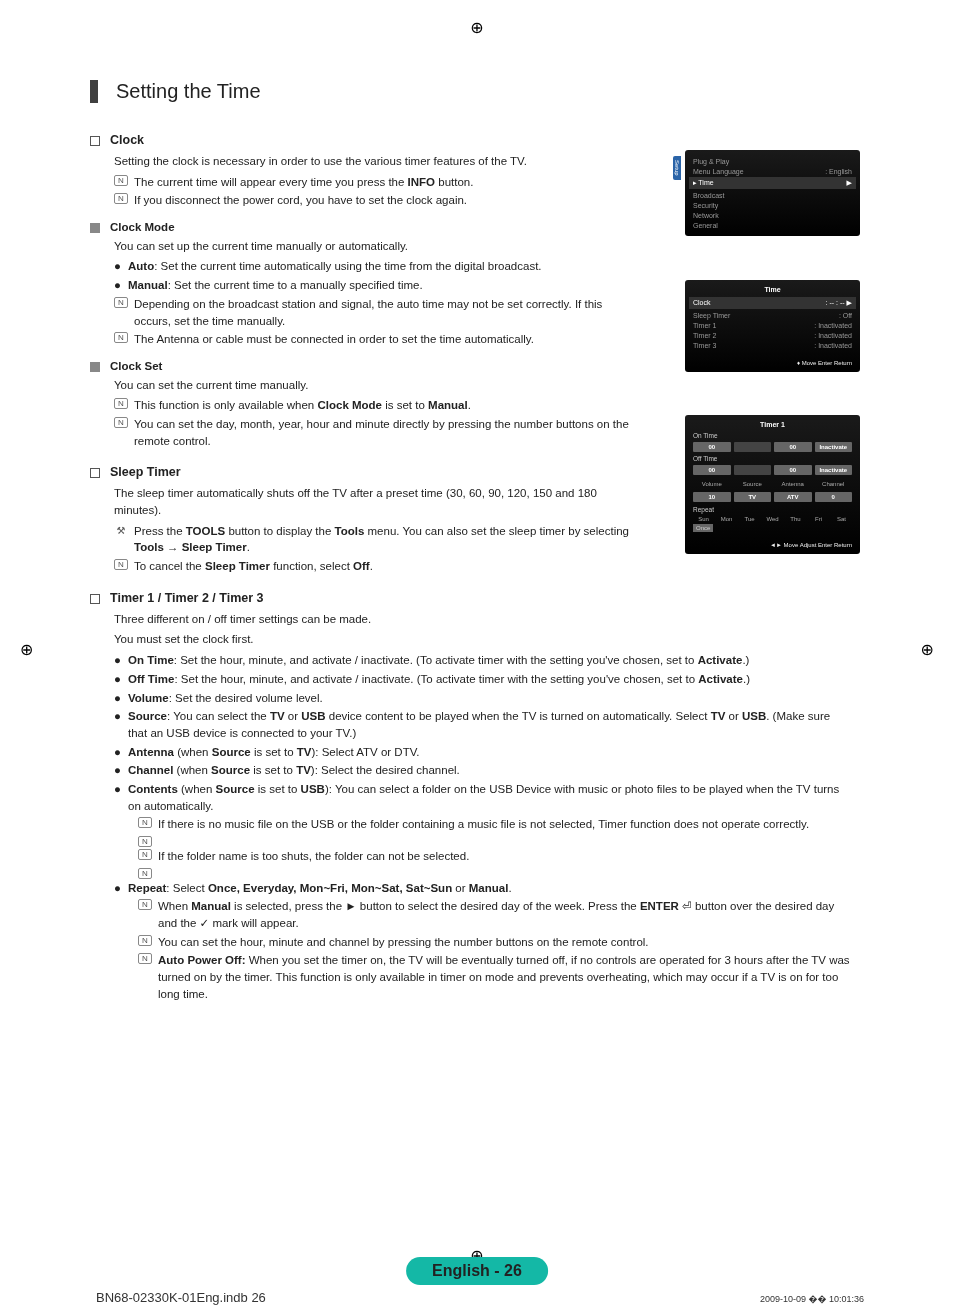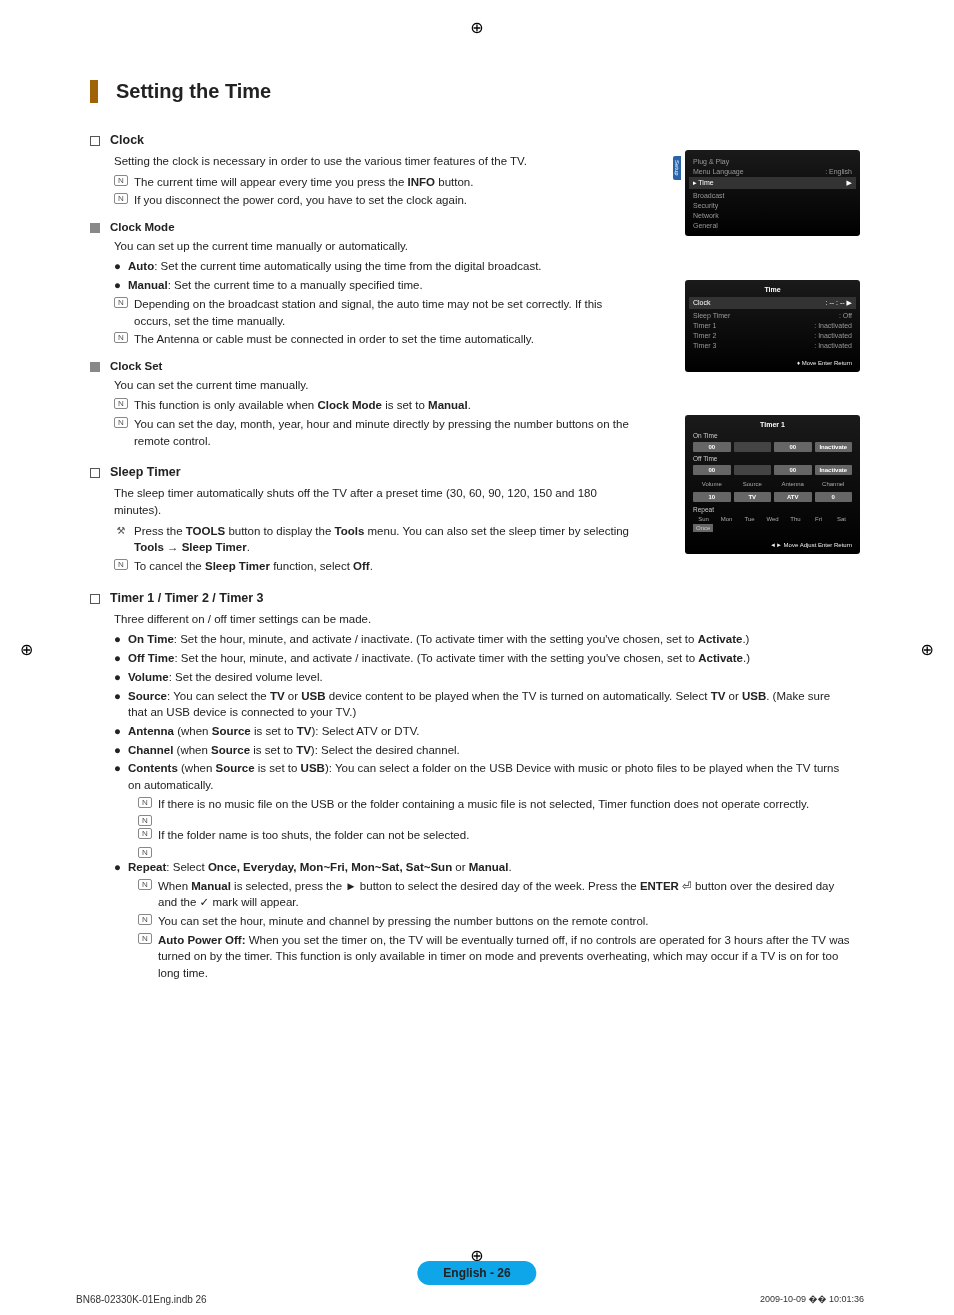--- a/index.html
+++ b/index.html
@@ -20,22 +20,22 @@
     position: absolute;
     font-size: 16px; color: #000;
   }
   .reg-top { left: 50%; top: 18px; transform: translateX(-50%);}
   .reg-left { left: 20px; top: 640px;}
   .reg-right { right: 20px; top: 640px;}
   .reg-bottom { left: 50%; bottom: 50px; transform: translateX(-50%);}
 
   h1.section-title {
     font-size: 20px;
-    font-weight: bold;
-    border-left: 8px solid #a16207;
+    font-weight: normal;
+    border-left: 8px solid #404040;
     padding-left: 18px;
     margin-bottom: 28px;
     color: #222;
   }
   .content { font-size: 11.5px; line-height: 1.45; }
   .sq { display:inline-block; width:10px; height:10px; border:1px solid #555; background:#fff; position:relative; top:1px; margin-right:8px;}
   .sq-solid{ background:#888; border-color:#888;}
   .subhead { font-weight: bold; font-size: 12.5px; margin: 14px 0 4px 0; display:flex; align-items:center;}
   .subhead .sq { margin-right:10px;}
   .subsub { font-weight:bold; font-size:11.5px; margin:10px 0 2px 0; display:flex; align-items:center;}
@@ -68,28 +68,28 @@
   .timer-grid .cell{ background:#444; color:#ddd; font-size:6px; text-align:center; padding:2px 0; border-radius:1px;}
   .timer-grid .lbl{ background:transparent; color:#aaa;}
   .timer-grid .val{ background:#666; color:#fff; font-weight:bold;}
   .days{ display:grid; grid-template-columns:repeat(7,1fr); gap:2px; margin-top:3px;}
   .days span{ text-align:center; font-size:6px; color:#aaa;}
 
   .page-footer{
     position:absolute;
     left:50%; transform:translateX(-50%);
     bottom:30px;
-    background:#0ea5e9;
+    background:#14b8a6;
     border-radius:14px;
     padding:5px 26px;
-    font-size:12px;
+    font-size:16px;
     font-weight:bold;
     color:#222;
   }
-  .doc-foot-l{ position:absolute; left:76px; bottom:10px; font-size:10px; color:#333;}
+  .doc-foot-l{ position:absolute; left:96px; bottom:10px; font-size:13px; color:#333;}
   .doc-foot-r{ position:absolute; right:90px; bottom:10px; font-size:9px; color:#333;text-align:right;}
 
   .left-col { width: 540px; }
   .full { width: 760px; }
 
   .two-col{ position:relative;}
 </style>
 </head>
 <body>
 
@@ -166,20 +166,21 @@
     <div class="note">
         <span class="icon boxed">N</span>
         <span><span>To cancel the </span><b>Sleep Timer</b><span> function, select </span><b>Off</b><span>.</span></span>
       </div>
 
     <div class="subhead">
       <span class="sq"></span>
       <span>Timer 1 / Timer 2 / Timer 3</span>
     </div>
     <div class="body-text">Three different on / off timer settings can be made.</div>
+    <div class="body-text">You must set the clock first.</div>
   </div>
 
   <div class="content full">
     <div class="li">
         <span class="dot">●</span>
         <span><b>On Time</b><span>: Set the hour, minute, and activate / inactivate. (To activate timer with the setting you've chosen, set to </span><b>Activate</b><span>.)</span></span>
       </div>
     <div class="li">
         <span class="dot">●</span>
         <span><b>Off Time</b><span>: Set the hour, minute, and activate / inactivate. (To activate timer with the setting you've chosen, set to </span><b>Activate</b><span>.)</span></span>

